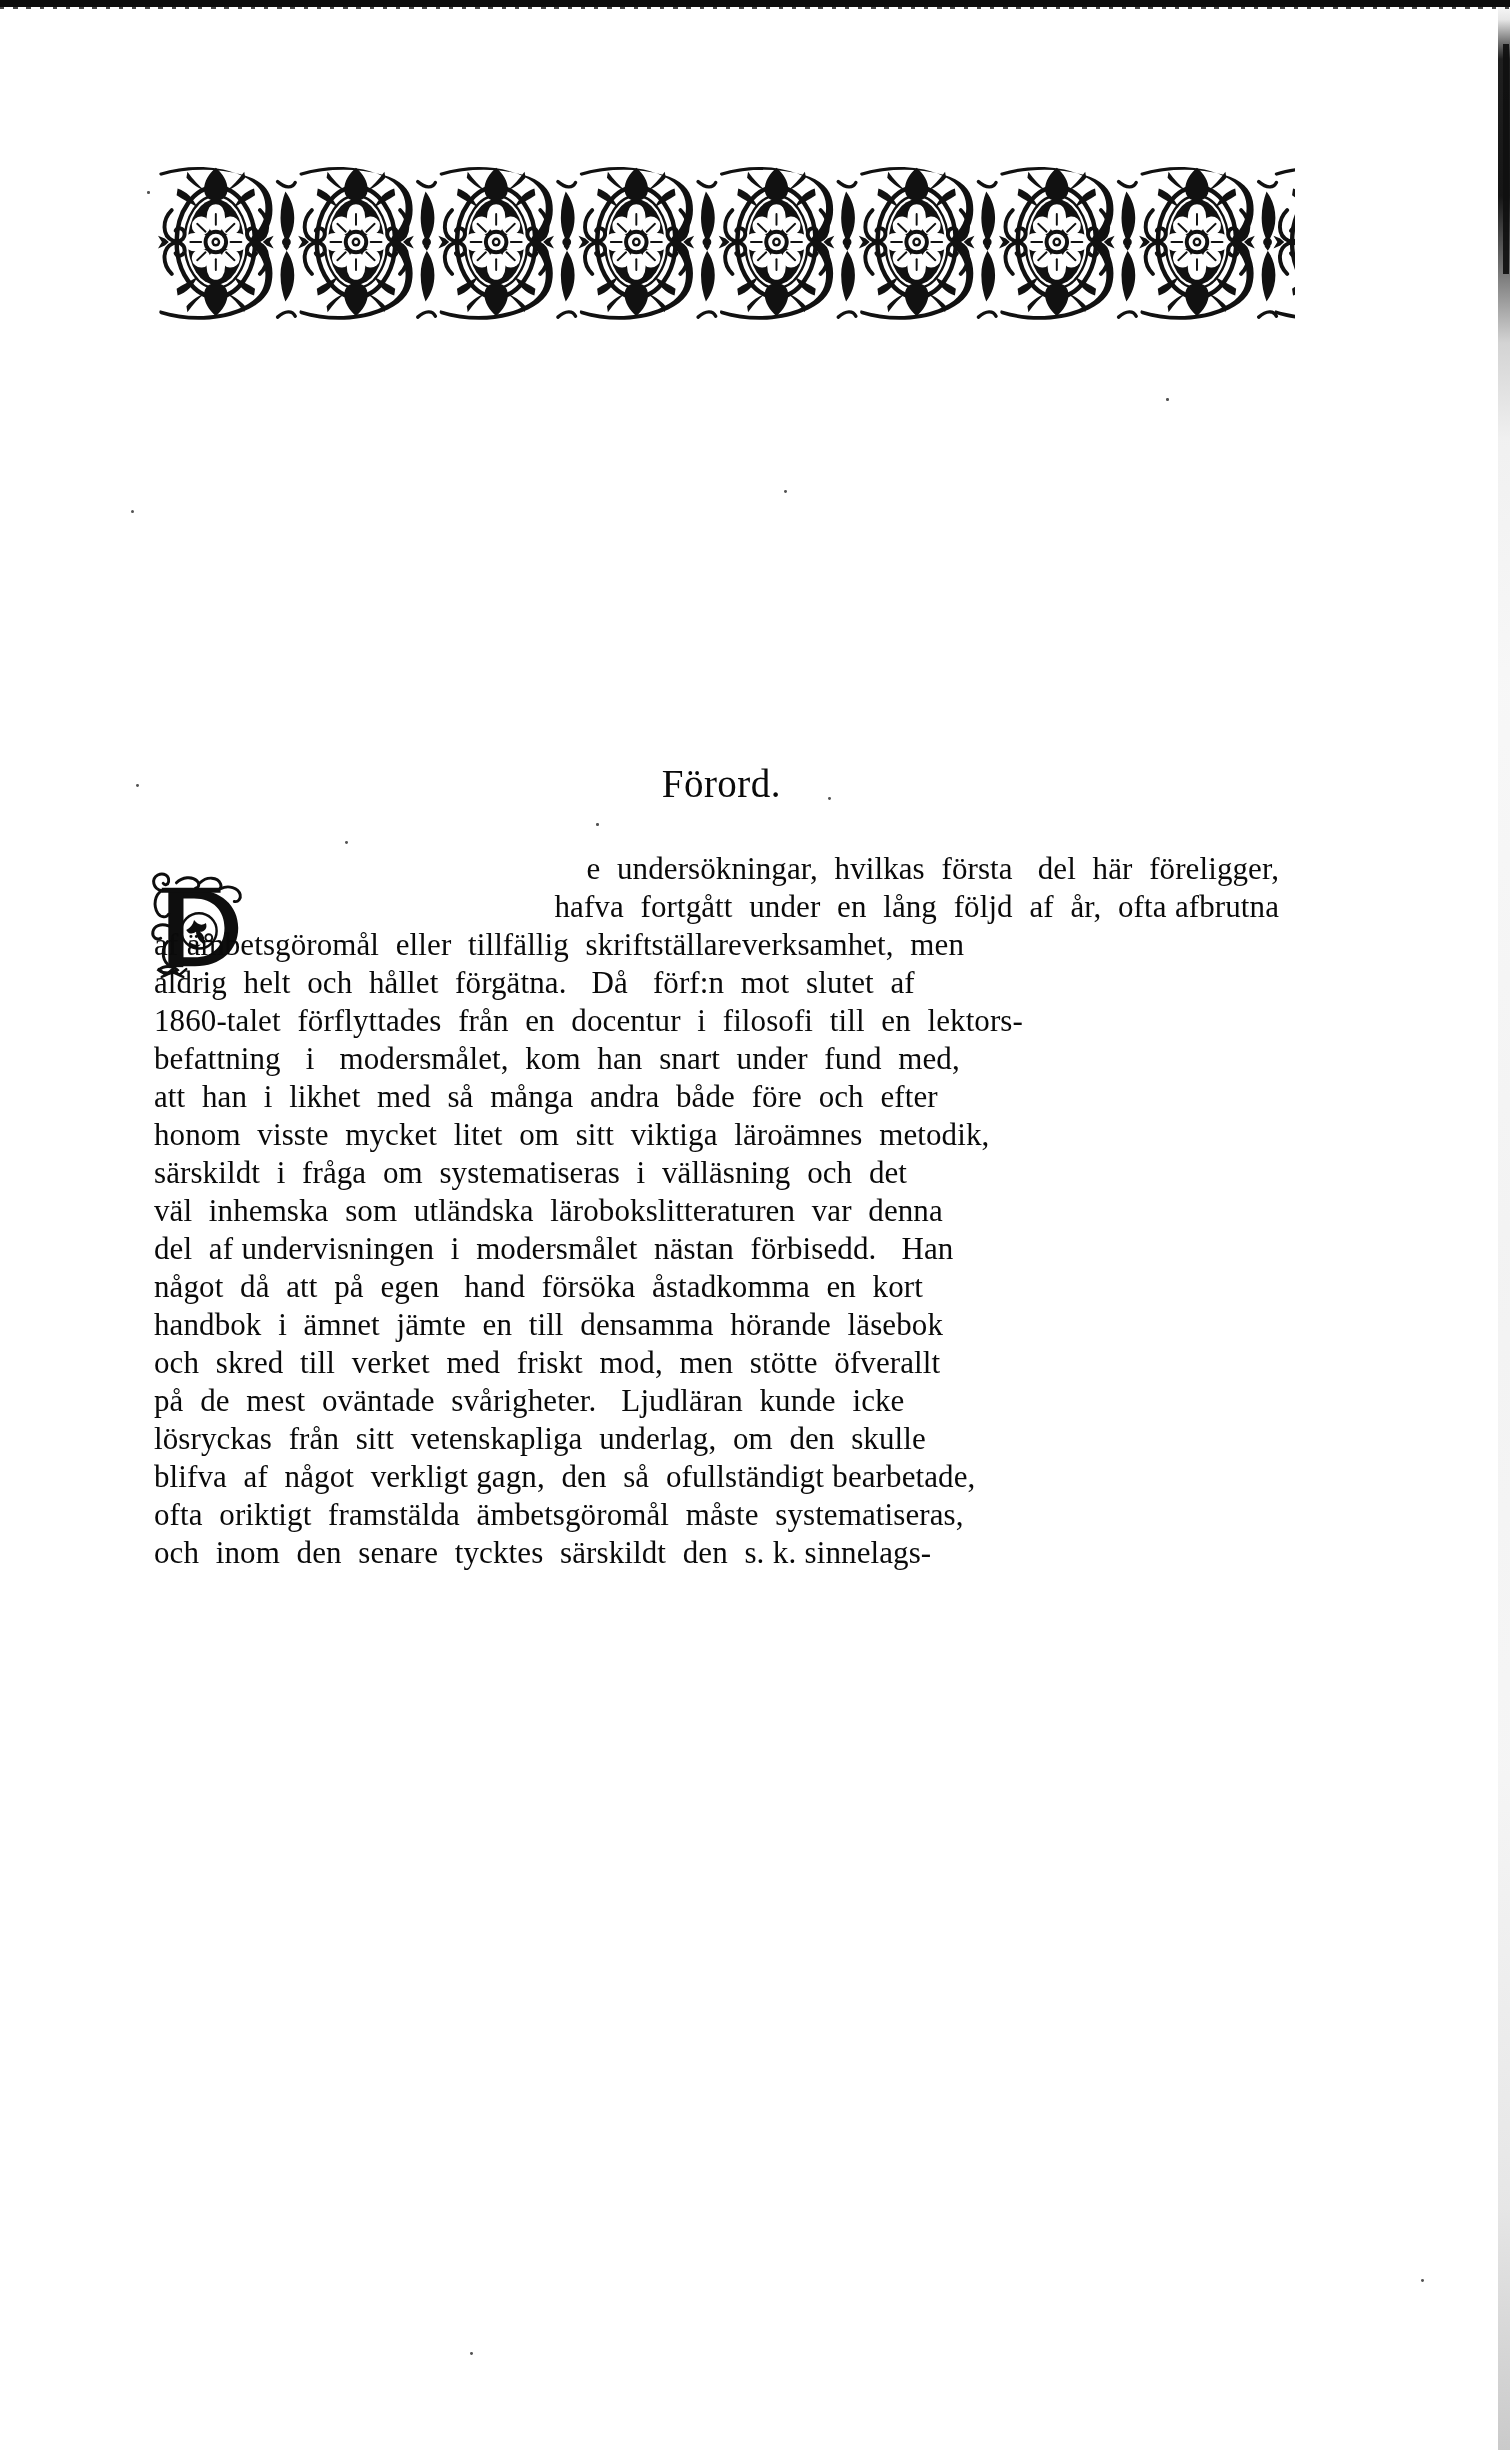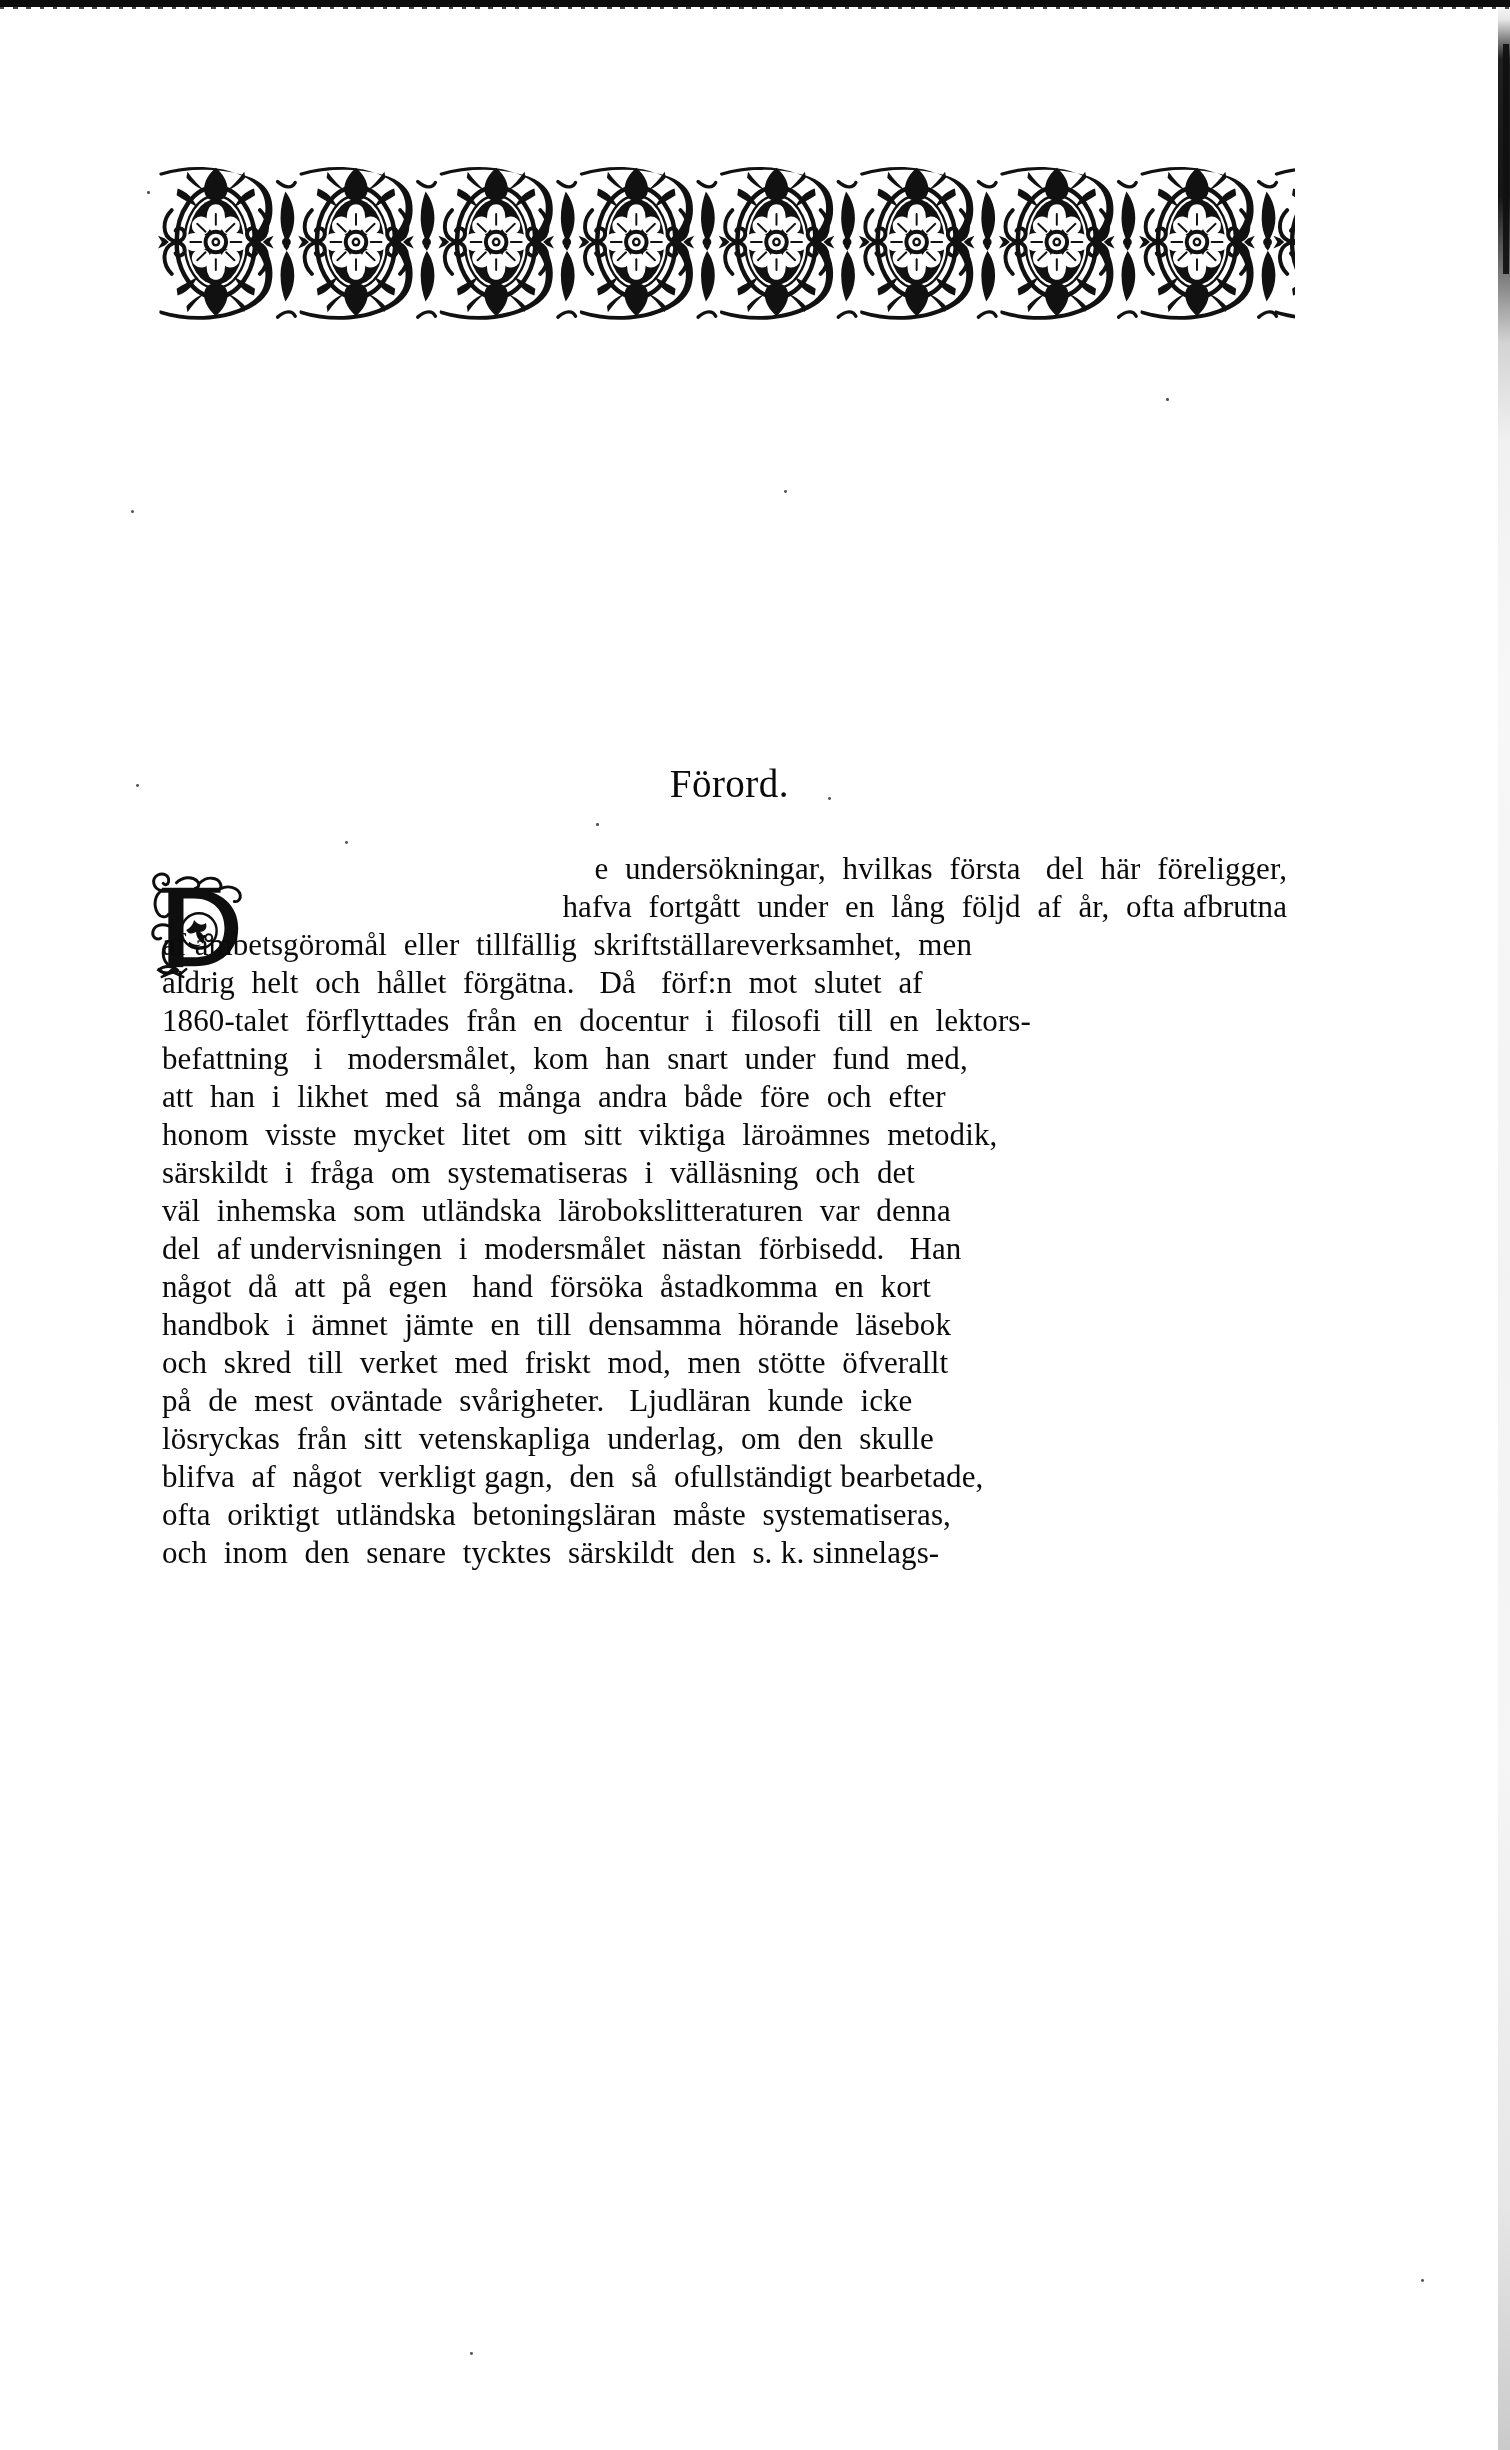--- a/index.html
+++ b/index.html
@@ -81,21 +81,21 @@
     left: 158px;
     top: 160px;
     width: 1137px;
     height: 165px;
   }
   .ornament-band svg { display: block; width: 100%; height: 100%; }
 
   
   .content {
     position: absolute;
-    left: 151px;
+    left: 143px;
     top: 764px;
     width: 1147px;
   }
 
   .page-title {
     font-family: "Liberation Serif", "DejaVu Serif", serif;
     font-size: 39px;
     line-height: 1;
     font-weight: 400;
     text-align: center;
@@ -335,19 +335,19 @@
       <span class="line">honom  visste  mycket  litet  om  sitt  viktiga  läroämnes  metodik,</span>
       <span class="line">särskildt  i  fråga  om  systematiseras  i  välläsning  och  det</span>
       <span class="line">väl  inhemska  som  utländska  läroboks­litteraturen  var  denna</span>
       <span class="line">del  af undervisningen  i  modersmålet  nästan  förbisedd.   Han</span>
       <span class="line">något  då  att  på  egen   hand  försöka  åstadkomma  en  kort</span>
       <span class="line">handbok  i  ämnet  jämte  en  till  densamma  hörande  läsebok</span>
       <span class="line">och  skred  till  verket  med  friskt  mod,  men  stötte  öfverallt</span>
       <span class="line">på  de  mest  oväntade  svårigheter.   Ljudläran  kunde  icke</span>
       <span class="line">lösryckas  från  sitt  vetenskapliga  underlag,  om  den  skulle</span>
       <span class="line">blifva  af  något  verkligt gagn,  den  så  ofullständigt bearbetade,</span>
-      <span class="line">ofta  oriktigt  utländska  betoningsläran  måste  systematiseras,</span>
+      <span class="line">ofta  oriktigt  framstälda  ämbetsgöromål  måste  systematiseras,</span>
       <span class="line">och  inom  den  senare  tycktes  särskildt  den  s. k. sinnelags-</span>
     </div>
 
   </div>
 </div>
 
 
 </body></html>

